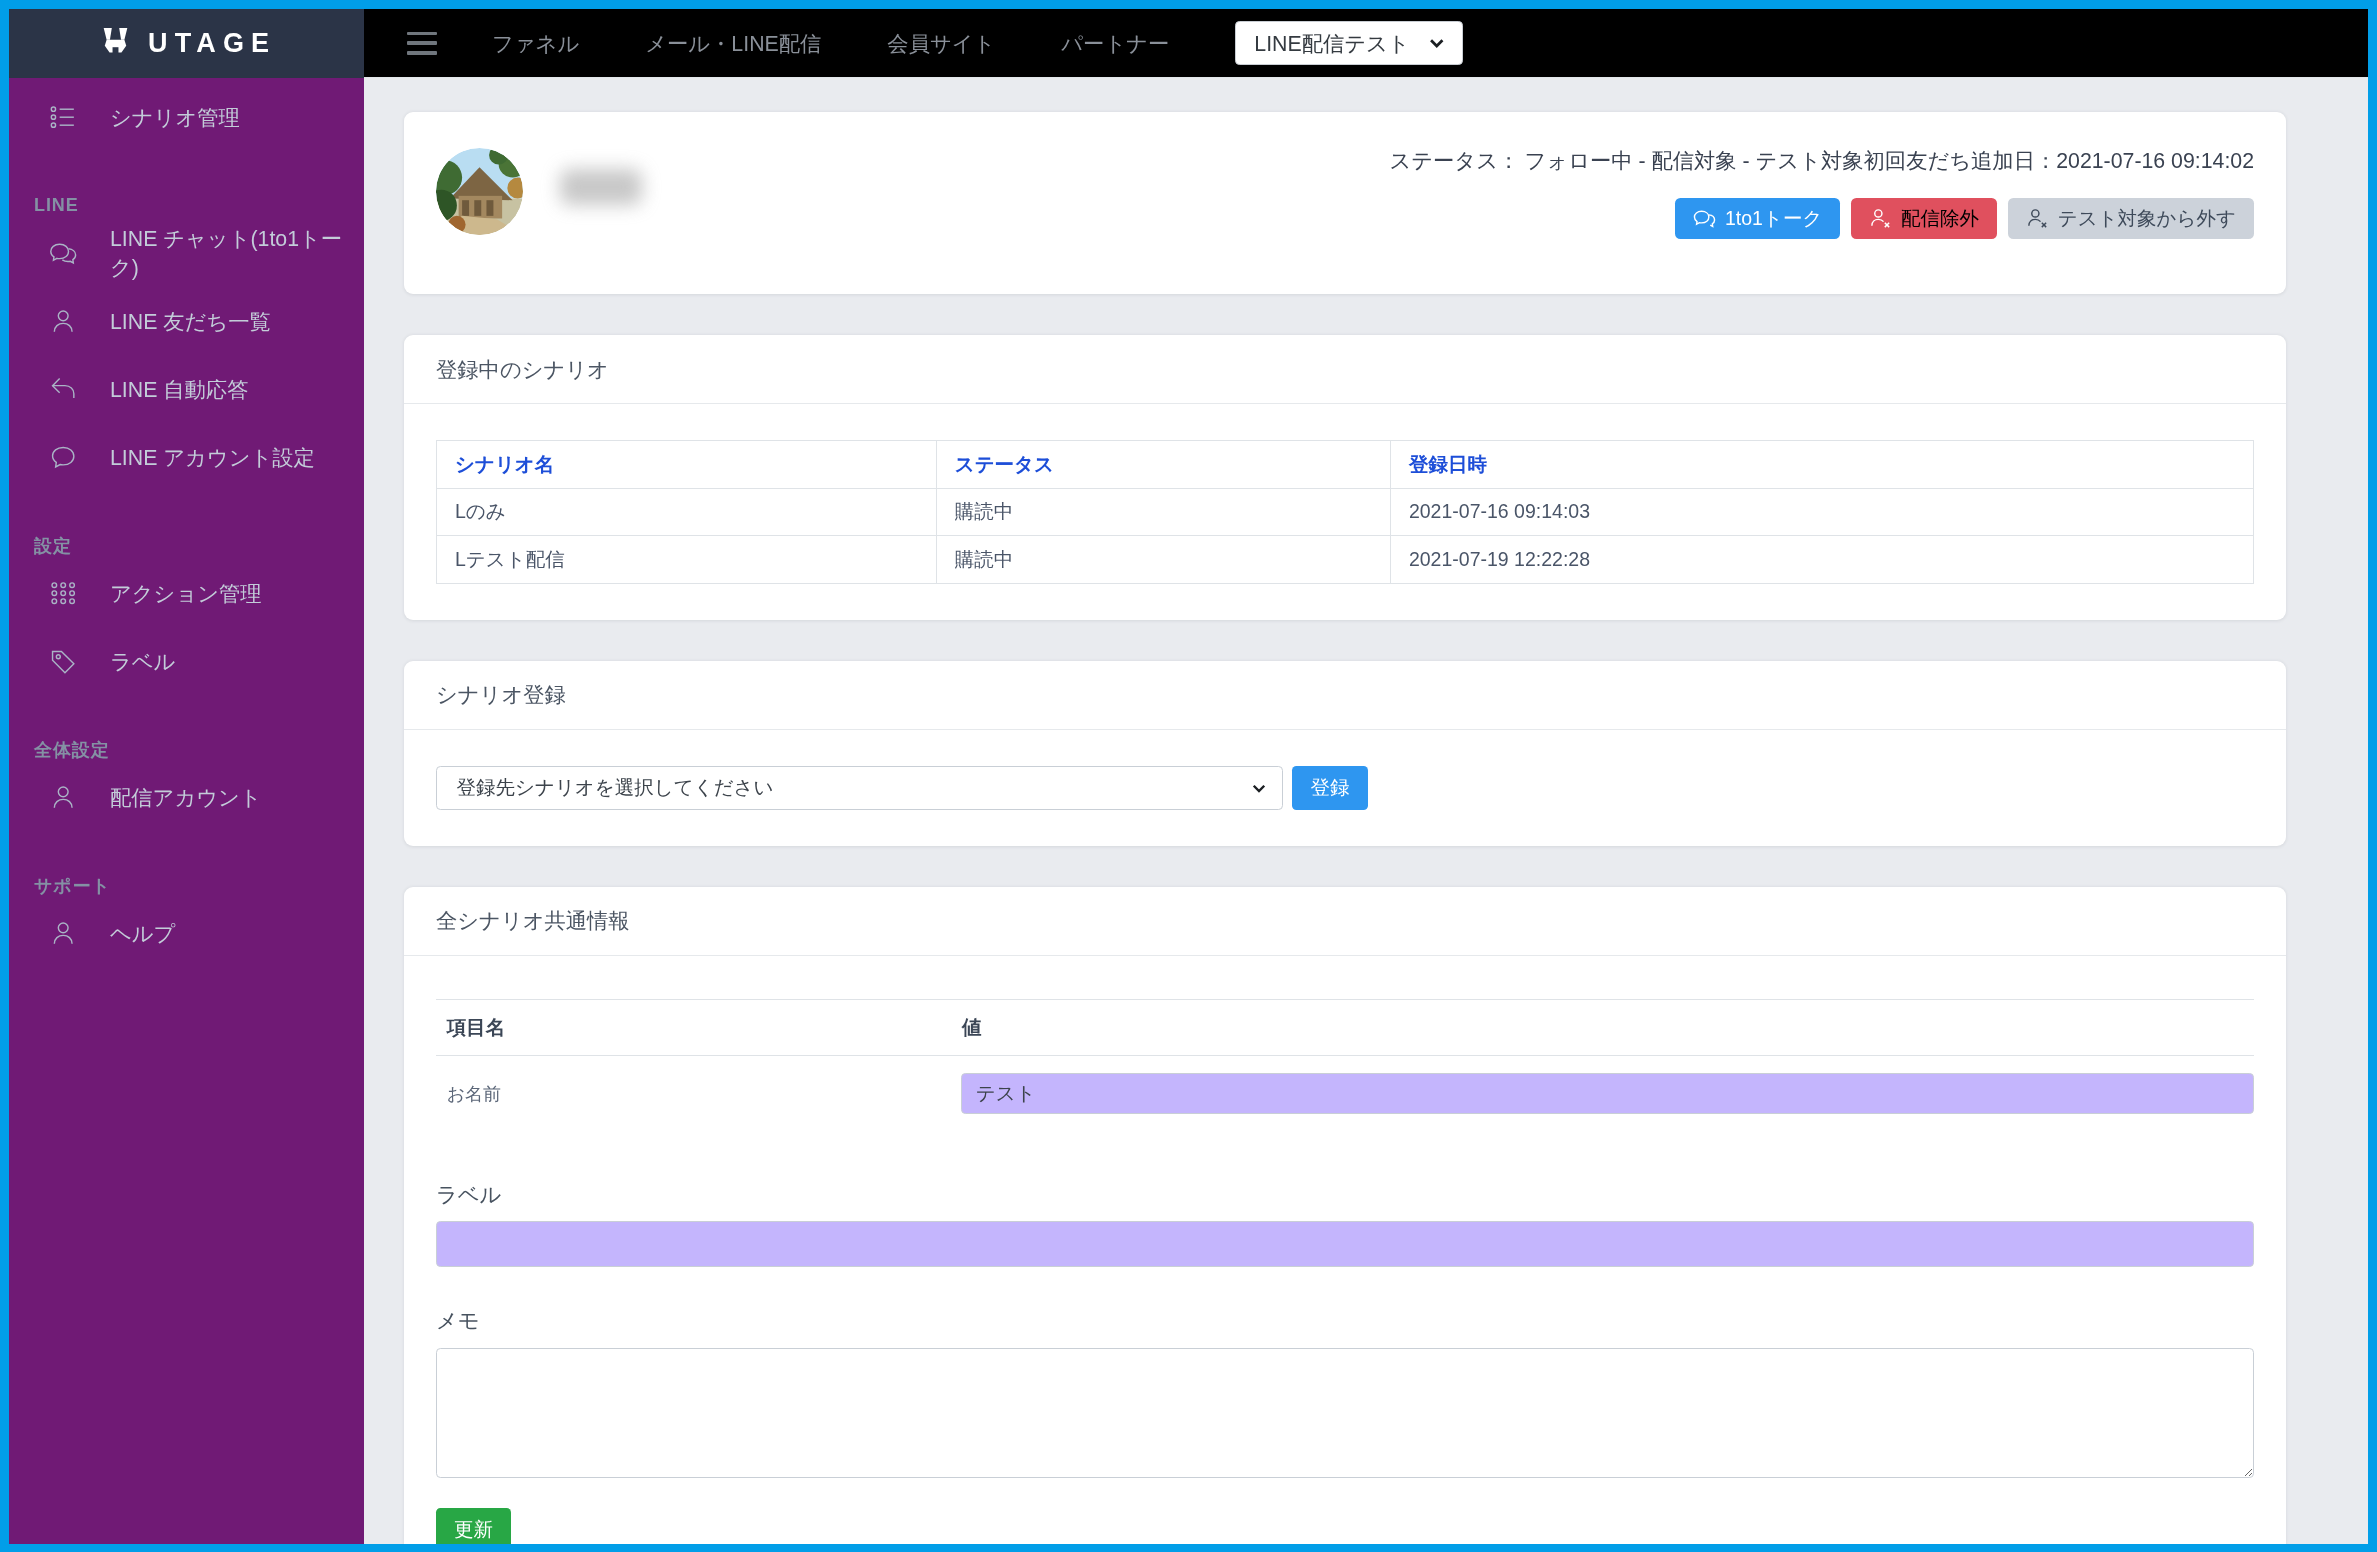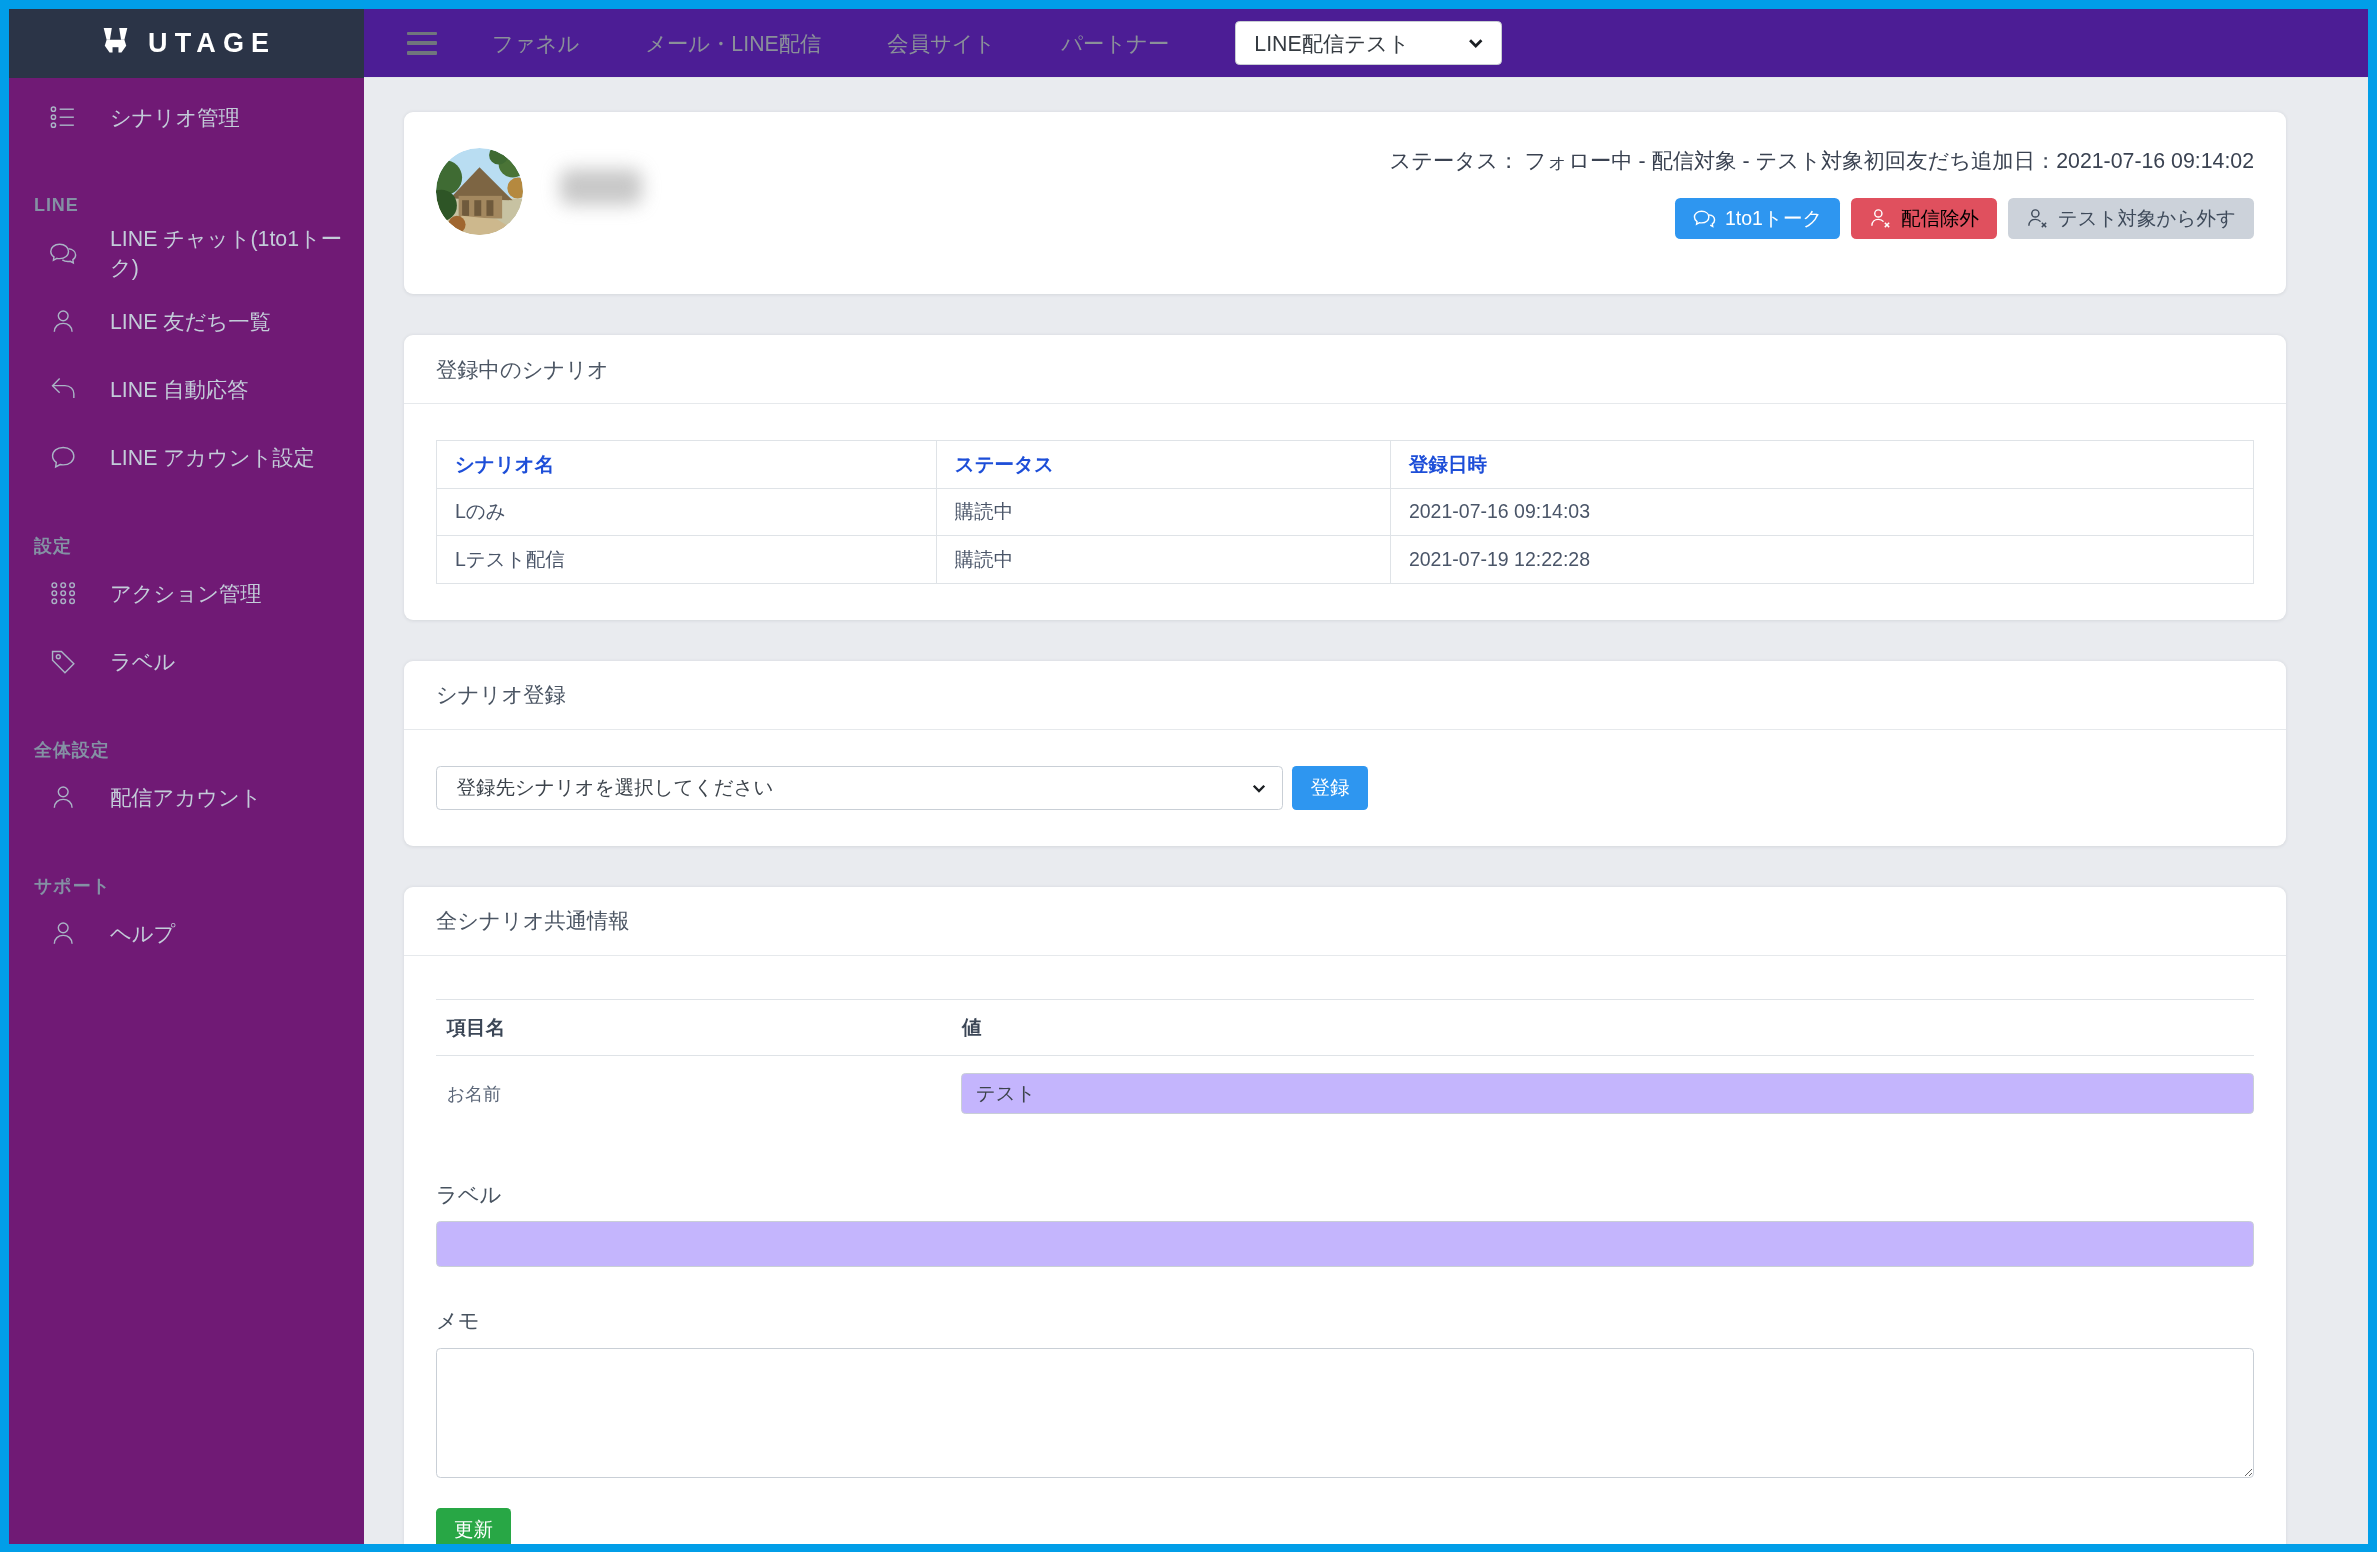--- a/index.html
+++ b/index.html
@@ -49,35 +49,35 @@
     margin: 41px 0 0 25px; height: 27px;
     color: #8491a4; font-size: 18px; font-weight: bold;
     letter-spacing: 0.9px;
     display: flex; align-items: center;
   }
 
   
   .right-col { flex: 1; display: flex; flex-direction: column; overflow: hidden; }
 
   .topnav {
-    height: 69px; background: #4c1d95;
+    height: 69px; background: #000000;
     border-bottom: 0.9px solid #e3e6ea;
     display: flex; align-items: center;
     padding-left: 43px;
     flex: none;
   }
   .hamburger { width: 30px; height: 23px; display: flex; flex-direction: column; justify-content: space-between; cursor: pointer; margin-right: 55px; }
   .hamburger span { display: block; height: 3.6px; background: #70767d; border-radius: 0.9px; }
   .topnav-link {
     color: #8a9099; font-size: 21.3px; cursor: pointer;
     margin-right: 66px; white-space: nowrap;
   }
   .account-select {
     margin-left: 0;
-    width: 267px; height: 44px;
+    width: 228px; height: 44px;
     border: 0.9px solid #c8cdd3; border-radius: 4.4px;
     background: #ffffff;
     display: flex; align-items: center; justify-content: space-between;
     padding: 0 16px 0 18px;
     font-size: 21.3px; color: #343a40;
     cursor: pointer;
   }
   .account-select svg { width: 19.5px; height: 19.5px; stroke: #1b1f23; stroke-width: 3.4; fill: none; }
 
   

